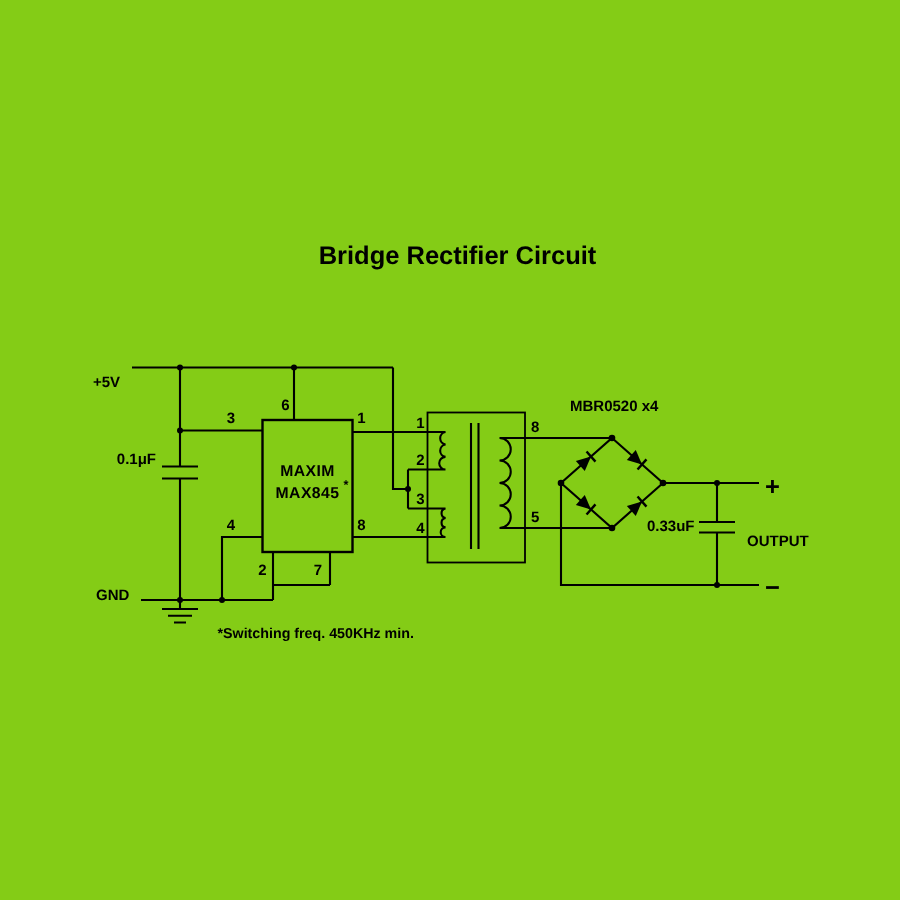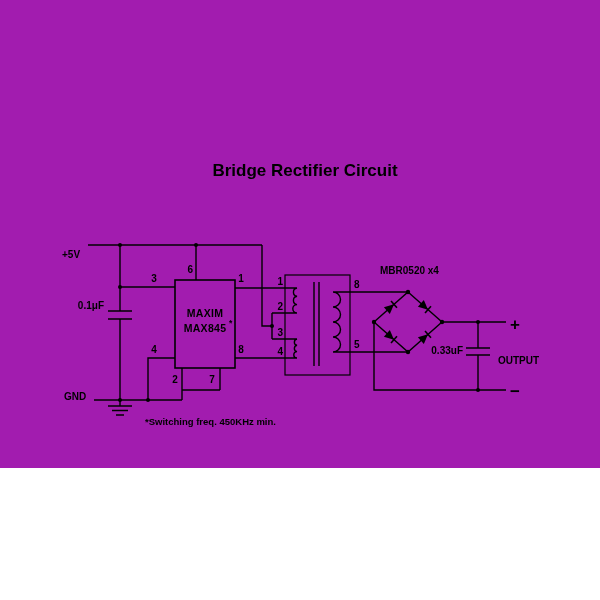--- a/index.html
+++ b/index.html
@@ -1,16 +1,16 @@
 <!DOCTYPE html>
 <html><head>
 <meta charset="utf-8">
 <style>
   html,body{margin:0;padding:0;width:600px;height:600px;background:#ffffff;}
-  .canvas{position:relative;width:600px;height:468px;background:#a21caf;overflow:hidden;}
+  .canvas{position:relative;width:600px;height:600px;background:#84cc16;overflow:hidden;}
   svg{display:block;}
   text{font-family:"Liberation Sans",sans-serif;fill:#000;}
   .t-title{font-size:17px;font-weight:bold;}
   .t-label{font-size:10px;font-weight:bold;}
   .t-pin{font-size:10px;font-weight:bold;}
   .t-ic{font-size:10.5px;font-weight:bold;letter-spacing:.3px;}
   .t-sup{font-size:8.5px;font-weight:bold;}
   .t-out{font-size:17px;font-weight:bold;}
   .t-note{font-size:9.5px;font-weight:bold;}
   .w{fill:none;stroke:#000;stroke-width:1.4;}

